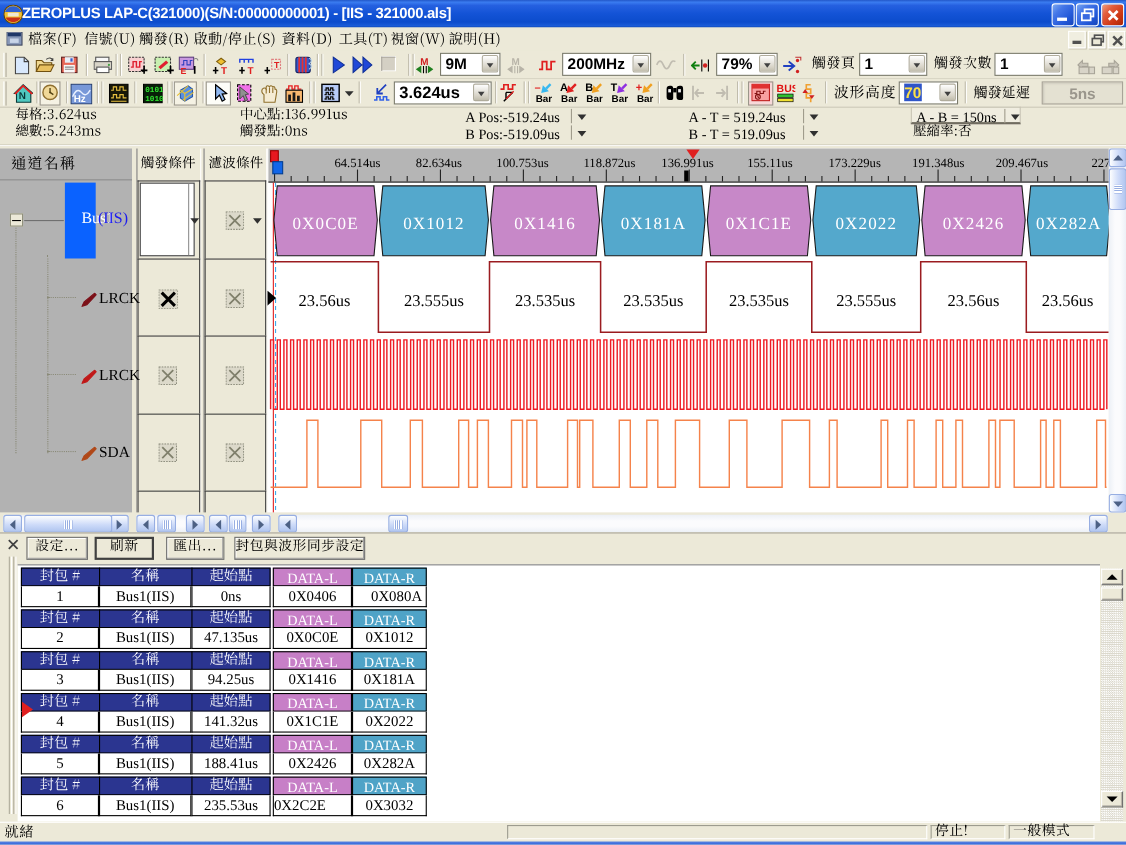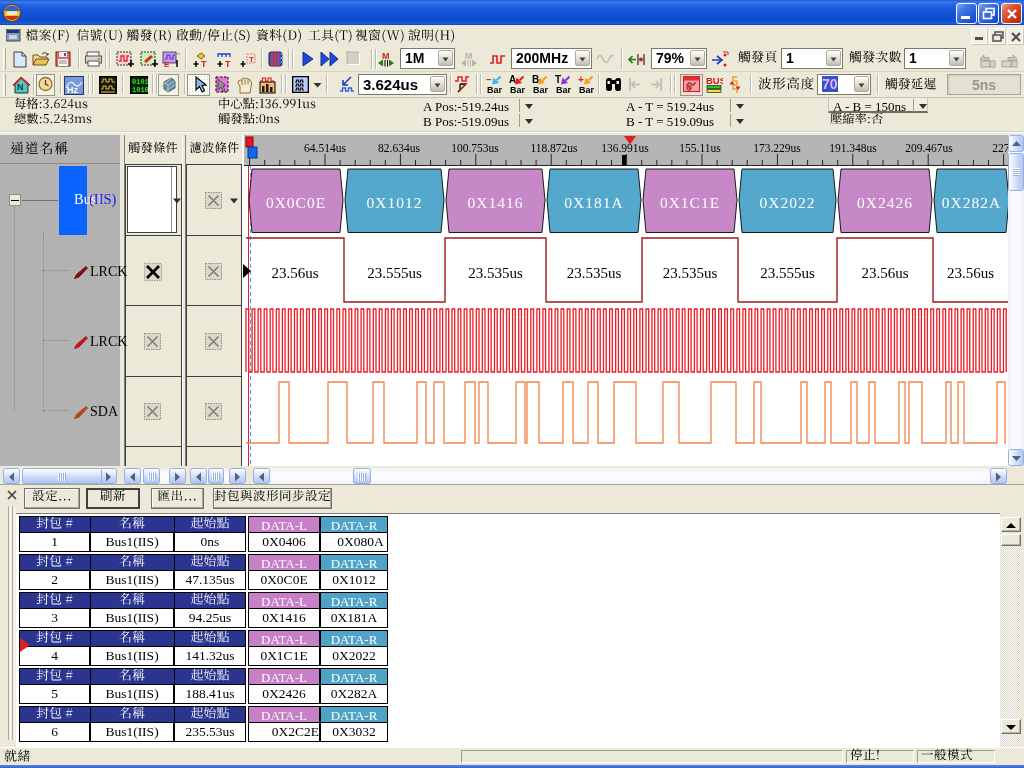--- a/index.html
+++ b/index.html
@@ -6,20 +6,21 @@
 </style></head><body>
 <div id="root">
 <div style="position:absolute;left:0px;top:0px;width:1024px;height:25px;background:linear-gradient(180deg,#2257c8 0,#3a7cf0 8%,#2560e0 20%,#1353d6 50%,#0c4ccc 80%,#1b5cd8 94%,#0a45b4 100%);"></div>
 <svg style="position:absolute;left:3px;top:4px;width:18px;height:18px;">
       <circle cx="9" cy="9" r="8.5" fill="#f0c030"></circle>
       <circle cx="9" cy="9" r="8.5" fill="none" stroke="#604008" stroke-width="1"></circle>
       <path d="M1.5 7 a8 8 0 0 1 15 0 z" fill="#3060d0"></path>
       <path d="M2 12 a8 8 0 0 0 14 0 z" fill="#c83018"></path>
       <rect x="4" y="7.5" width="10" height="3.5" fill="#f0e8d0"></rect>
     </svg>
+<div style="position:absolute;left:20px;top:4px;width:900px;height:18px;font:bold 13.5px 'Liberation Sans',sans-serif;color:#fff;white-space:nowrap;letter-spacing:-0.3px;">ZEROPLUS LAP-C(321000)(S/N:00000000001) - [IIS - 321000.als]</div>
 <div style="position:absolute;left:956px;top:3px;width:21px;height:21px;border-radius:3px;border:1px solid #fff;background:linear-gradient(135deg,#7ba8f0 0,#4577e8 30%,#2258d8 70%,#1846b8 100%);">
       <div style="position:absolute;left:4px;bottom:4px;width:9px;height:3px;background:#fff"></div>
     </div>
 <div style="position:absolute;left:978px;top:3px;width:21px;height:21px;border-radius:3px;border:1px solid #fff;background:linear-gradient(135deg,#7ba8f0 0,#4577e8 30%,#2258d8 70%,#1846b8 100%);">
       <svg style="position:absolute;left:3px;top:3px" width="14" height="14">
         <rect x="4" y="1.5" width="8" height="6.5" fill="none" stroke="#fff" stroke-width="1.6"></rect>
         <rect x="1.5" y="5" width="8" height="6.5" fill="#3a6ae0" stroke="#fff" stroke-width="1.6"></rect>
       </svg>
     </div>
 <div style="position:absolute;left:1001px;top:3px;width:21px;height:21px;border-radius:3px;border:1px solid #fff;background:linear-gradient(135deg,#f0a080 0,#e25d3d 30%,#cc3512 70%,#a82808 100%);">
@@ -128,21 +129,21 @@
       <rect x="0.5" y="0.5" width="1" height="13" fill="#a8a49a"></rect>
     </svg>
 <div style="position:absolute;left:371px;top:49px;width:2px;height:20px;border-left:1px solid #c0bcac;border-right:1px solid #fff;"></div>
 <div style="position:absolute;left:375px;top:49px;width:2px;height:20px;border-left:1px solid #c0bcac;border-right:1px solid #fff;"></div>
 <svg style="position:absolute;left:378px;top:51px;width:16px;height:17px;" width="16" height="17">
       <text x="4" y="8" font-size="9" font-weight="bold" fill="#d02020" font-family="Liberation Sans">M</text>
       <path d="M0 12 l5-3.5 v7 z M16 12 l-5-3.5 v7 z" fill="#208020"></path>
       <path d="M7 9 v6.5 M9.5 9 v6.5" stroke="#000"></path>
     </svg>
 <div style="position:absolute;left:400px;top:48px;width:55px;height:21px;background:#fff;border:1px solid #7a7a6a;"></div>
-<div style="position:absolute;left:405px;top:50px;width:35px;height:17px;font:bold 14px 'Liberation Sans';color:#000;white-space:nowrap;">1M</div>
+<div style="position:absolute;left:405px;top:50px;width:35px;height:17px;font:bold 14px 'Liberation Sans';color:#000;white-space:nowrap;">9M</div>
 <div style="position:absolute;left:438px;top:50px;width:15px;height:16px;background:linear-gradient(180deg,#fefefe,#d8d4c8 70%,#c0bcac);border:1px solid #b0ac9c;border-radius:2px;"><svg width="13" height="16">
         <path d="M3.5 6.5 l3 4 l3-4 z" fill="#404040"></path>
       </svg></div>
 <svg style="position:absolute;left:461px;top:51px;width:16px;height:17px;" width="16" height="17">
       <text x="4" y="8" font-size="9" font-weight="bold" fill="#b8b4a8" font-family="Liberation Sans">M</text>
       <path d="M0 12 l5-3.5 v7 z M16 12 l-5-3.5 v7 z" fill="#b8b4a8"></path>
       <path d="M7 9 v6.5 M9.5 9 v6.5" stroke="#b8b4a8"></path>
     </svg>
 <svg style="position:absolute;left:489px;top:53px;width:17px;height:13px;" width="17" height="13">
       <path d="M1 10 h3 v-7 h4 v7 h4 v-7 h4" fill="none" stroke="#e02020" stroke-width="1.6"></path>
@@ -340,21 +341,21 @@
       <rect x="1" y="9.5" width="14" height="3" fill="#30c030" stroke="#000" stroke-width="0.6"></rect>
       <rect x="1" y="13.5" width="14" height="3" fill="#f0e030" stroke="#000" stroke-width="0.6"></rect>
     </svg>
 <svg style="position:absolute;left:727px;top:76px;width:16px;height:19px;" width="16" height="19">
       <path d="M10 1 h-4 v4 h4 v4 h-4 v4 h4 v4" fill="none" stroke="#f0a030" stroke-width="1.5"></path>
       <path d="M5 5 l-2.5 3.5 h5 z" fill="#d02020"></path>
       <path d="M11 14 l2.5 -3.5 h-5 z" fill="#d02020"></path>
     </svg>
 <div style="position:absolute;left:750px;top:74px;width:2px;height:20px;border-left:1px solid #c0bcac;border-right:1px solid #fff;"></div>
 <div style="position:absolute;left:817px;top:74px;width:54px;height:21px;background:#fff;border:1px solid #7a7a6a;"></div>
-<div style="position:absolute;left:822px;top:76px;width:34px;height:17px;font:bold 14px 'Liberation Sans';color:#000;white-space:nowrap;"><span style="background:#2f55c8;color:#f0abfc">70</span></div>
+<div style="position:absolute;left:822px;top:76px;width:34px;height:17px;font:bold 14px 'Liberation Sans';color:#000;white-space:nowrap;"><span style="background:#2f55c8;color:#fde047">70</span></div>
 <div style="position:absolute;left:854px;top:76px;width:15px;height:16px;background:linear-gradient(180deg,#fefefe,#d8d4c8 70%,#c0bcac);border:1px solid #b0ac9c;border-radius:2px;"><svg width="13" height="16">
         <path d="M3.5 6.5 l3 4 l3-4 z" fill="#404040"></path>
       </svg></div>
 <div style="position:absolute;left:877px;top:74px;width:2px;height:20px;border-left:1px solid #c0bcac;border-right:1px solid #fff;"></div>
 <div style="position:absolute;left:947px;top:74px;width:74px;height:21px;background:#e4e1d2;border:1px solid #a8a498;box-shadow:inset 1px 1px 2px #c8c4b8;">
       <div style="text-align:center;font:bold 14px 'Liberation Sans';color:#9a968c;padding-top:2px;">5ns</div>
     </div>
 <div style="position:absolute;left:0px;top:98px;width:1024px;height:33px;background:#ece9d8;"></div>
 <div style="position:absolute;left:0px;top:131px;width:1024px;height:2px;background:#d8d4c4;border-bottom:1px solid #fff;"></div>
 <div style="position:absolute;left:423px;top:98.5px;width:96px;height:13px;font:13px 'Liberation Serif';white-space:nowrap;">A Pos:-519.24us</div>
@@ -764,21 +765,21 @@
 <div style="position:absolute;left:19px;top:723px;width:71px;height:19px;background:#fff;border:1px solid #000;border-top:none;">
       <div style="text-align:center;font:13.5px 'Liberation Serif';color:#000;margin-top:1px;">6</div>
     </div>
 <div style="position:absolute;left:90px;top:723px;width:84px;height:19px;background:#fff;border:1px solid #000;border-top:none;">
       <div style="text-align:center;font:13.5px 'Liberation Serif';color:#000;margin-top:1px;">Bus1(IIS)</div>
     </div>
 <div style="position:absolute;left:174px;top:723px;width:72px;height:19px;background:#fff;border:1px solid #000;border-top:none;">
       <div style="text-align:center;font:13.5px 'Liberation Serif';color:#000;margin-top:1px;">235.53us</div>
     </div>
 <div style="position:absolute;left:248px;top:723px;width:72px;height:19px;background:#fff;border:1px solid #000;border-top:none;">
-      <div style="text-align:right;font:13.5px 'Liberation Serif';color:#000;margin-top:1px;">0X2C2E</div>
+      <div style="text-align:left;font:13.5px 'Liberation Serif';color:#000;margin-top:1px;">0X2C2E</div>
     </div>
 <div style="position:absolute;left:320px;top:723px;width:68px;height:19px;background:#fff;border:1px solid #000;border-top:none;">
       <div style="text-align:center;font:13.5px 'Liberation Serif';color:#000;margin-top:1px;">0X3032</div>
     </div>
 <svg style="position:absolute;left:20px;top:638px;width:11px;height:15px;">
       <path d="M0 0 L10 7 L0 14 z" fill="#e02020"></path>
     </svg>
 <div style="position:absolute;left:1001px;top:517px;width:20px;height:230px;background-image:conic-gradient(#fff 25%,#d8d5c8 25% 50%,#fff 50% 75%,#d8d5c8 75%);background-size:2px 2px;"></div>
 <div style="position:absolute;left:1001px;top:517px;width:20px;height:15px;background:#ece9d8;border:1px solid;border-color:#fff #707070 #707070 #fff;box-shadow:inset -1px -1px 0 #b8b4a8;"><svg width="18" height="13">
         <path d="M4 9 l5-5 l5 5 z" fill="#000"></path>

